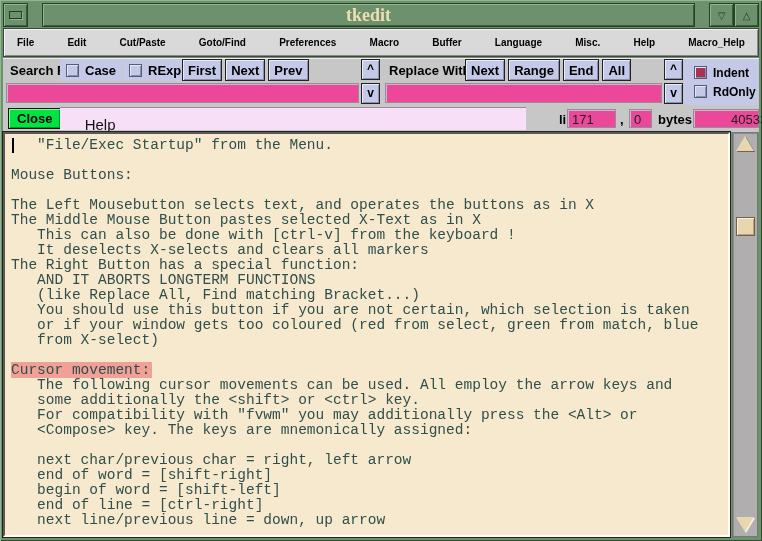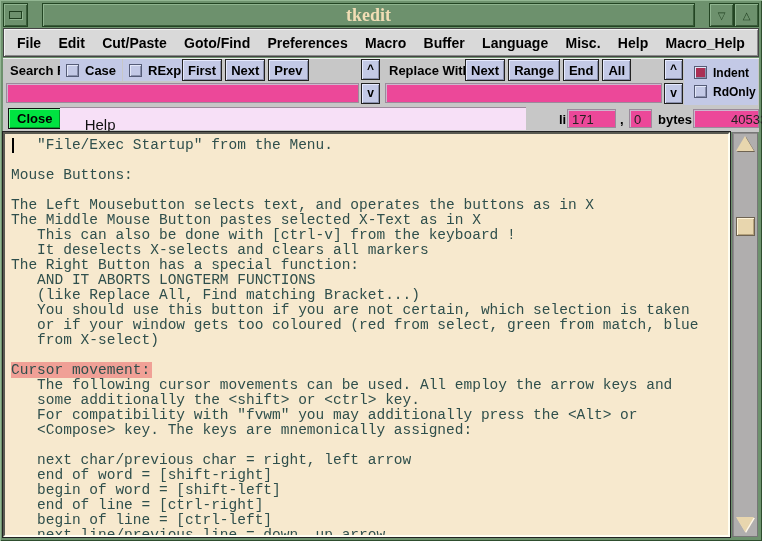--- a/index.html
+++ b/index.html
@@ -35,21 +35,21 @@
     font-size: 18px; font-weight: bold;
   }
   
   .menubar {
     position: absolute; left: 3px; top: 28px; right: 3px; height: 29px;
     background: #d9d9d9; border: 1px solid #444;
     box-shadow: inset 1px 1px 0 #f2f2f2, inset -1px -1px 0 #8a8a8a;
     display: flex; align-items: center; justify-content: space-between;
     padding: 0 13px;
   }
-  .menu-item { font-size: 14px; font-weight: bold; color: #000; cursor: pointer; white-space: nowrap; }
+  .menu-item { font-size: 10px; font-weight: bold; color: #000; cursor: pointer; white-space: nowrap; }
   
   .toolbar {
     position: absolute; left: 3px; top: 58px; right: 3px; height: 48px;
     background: #c7c7c7;
     box-shadow: inset 0 1px 0 #eee;
   }
   .t-label { position: absolute; font-size: 13px; font-weight: bold; color: #000; }
   .chk-widget {
     position: absolute; top: 1px; height: 22px;
     background: #c3c9e6; display: flex; align-items: center; gap: 6px;
@@ -269,21 +269,20 @@
         <div class="tline"><span class="hl">Cursor movement:</span></div>
         <div class="tline">   The following cursor movements can be used. All employ the arrow keys and</div>
         <div class="tline">   some additionally the &lt;shift&gt; or &lt;ctrl&gt; key.</div>
         <div class="tline">   For compatibility with "fvwm" you may additionally press the &lt;Alt&gt; or</div>
         <div class="tline">   &lt;Compose&gt; key. The keys are mnemonically assigned:</div>
         <div class="tline">&nbsp;</div>
         <div class="tline">   next char/previous char = right, left arrow</div>
         <div class="tline">   end of word = [shift-right]</div>
         <div class="tline">   begin of word = [shift-left]</div>
         <div class="tline">   end of line = [ctrl-right]</div>
-        <div class="tline">   begin of line = [ctrl-left]</div>
         <div class="tline">   next line/previous line = down, up arrow</div>
       </div>
     <div class="scrollbar">
       <div class="sb-arrow up">
         <div class="tri-up"></div>
       </div>
       <div class="sb-thumb"></div>
       <div class="sb-arrow down">
         <div class="tri-down"></div>
       </div>

